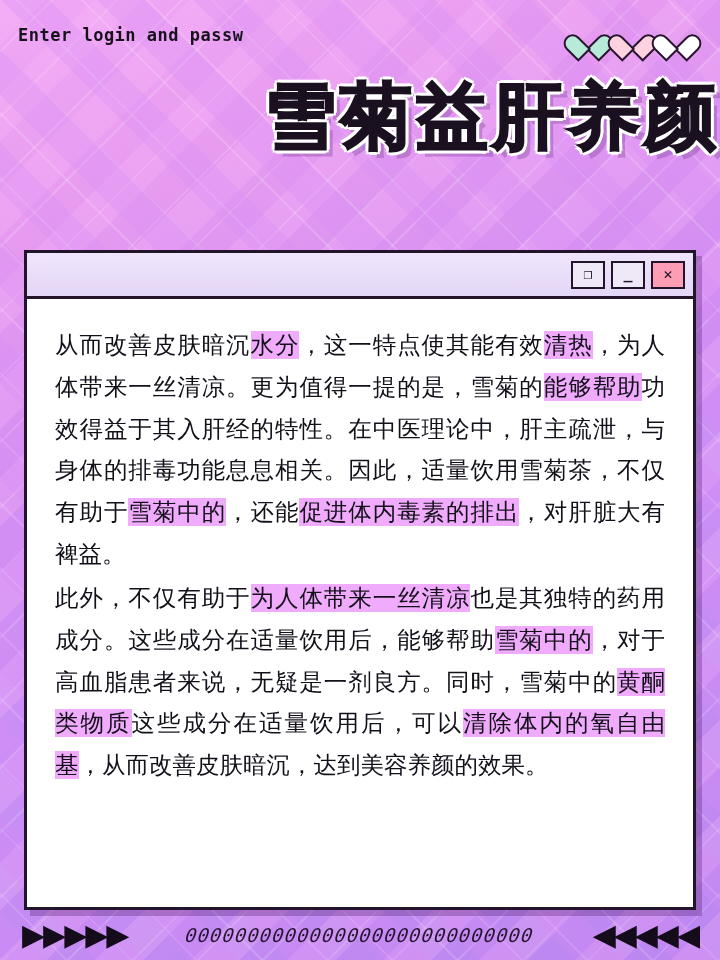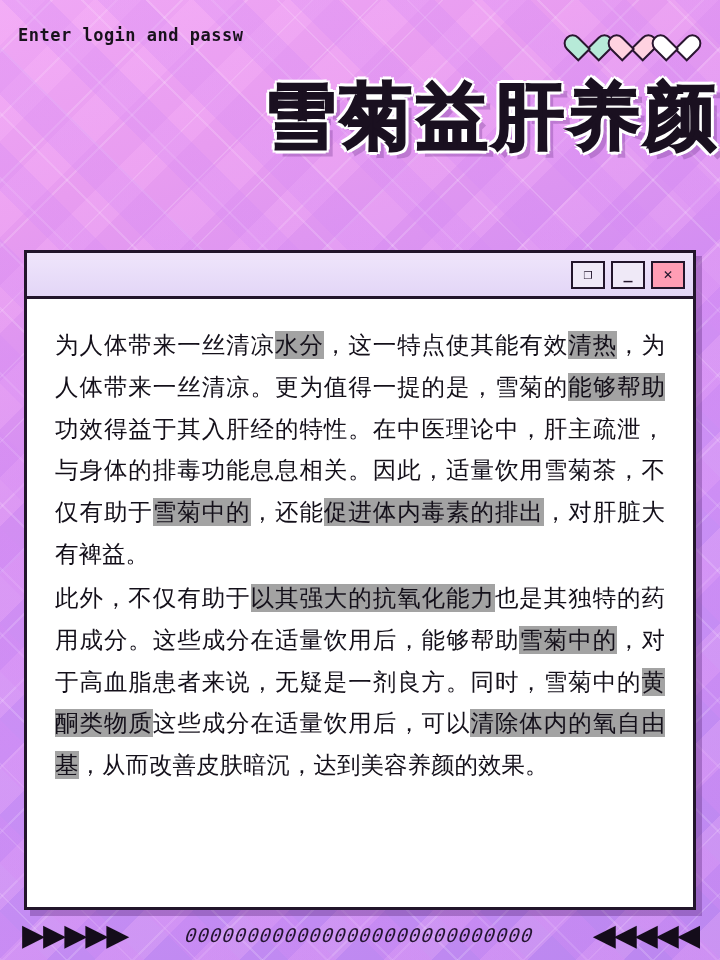--- a/index.html
+++ b/index.html
@@ -111,21 +111,21 @@
   }
   .para {
     font-family: "DejaVu Sans", sans-serif;
     font-size: 23.5px;
     line-height: 1.78;
     color: #14101a;
     text-align: justify;
     margin: 0;
   }
   .para + .para { margin-top: 2px; }
-  .hl { background: #a3a3a3; }
+  .hl { background: #f0abfc; }
 
   
   .bottombar {
     position: absolute; left: 0; right: 0; bottom: 0; height: 50px;
     display: flex; align-items: center; justify-content: space-between;
     padding: 0 22px;
   }
   .arrows {
     display: flex; align-items: center; gap: 2px;
     font-size: 30px; line-height: 1; color: #140c1a;
@@ -167,22 +167,22 @@
       <span class="tb-glyph">❐</span>
     </div>
     <div class="tb-btn">
       <span class="tb-glyph">_</span>
     </div>
     <div class="tb-btn close">
       <span class="tb-glyph">✕</span>
     </div>
   </div>
   <div class="content">
-    <p class="para" id="p0"><span>为人体带来一丝清凉</span><span class="hl">水分</span><span>，这一特点使其能有效</span><span class="hl">清热</span><span>，为人体带来一丝清凉。更为值得一提的是，雪菊的</span><span class="hl">能够帮助</span><span>功效得益于其入肝经的特性。在中医理论中，肝主疏泄，与身体的排毒功能息息相关。因此，适量饮用雪菊茶，不仅有助于</span><span class="hl">雪菊中的</span><span>，还能</span><span class="hl">促进体内毒素的排出</span><span>，对肝脏大有裨益。</span></p>
-    <p class="para" id="p1"><span>此外，不仅有助于</span><span class="hl">以其强大的抗氧化能力</span><span>也是其独特的药用成分。这些成分在适量饮用后，能够帮助</span><span class="hl">雪菊中的</span><span>，对于高血脂患者来说，无疑是一剂良方。同时，雪菊中的</span><span class="hl">黄酮类物质</span><span>这些成分在适量饮用后，可以</span><span class="hl">清除体内的氧自由基</span><span>，从而改善皮肤暗沉，达到美容养颜的效果。</span></p>
+    <p class="para" id="p0"><span>从而改善皮肤暗沉</span><span class="hl">水分</span><span>，这一特点使其能有效</span><span class="hl">清热</span><span>，为人体带来一丝清凉。更为值得一提的是，雪菊的</span><span class="hl">能够帮助</span><span>功效得益于其入肝经的特性。在中医理论中，肝主疏泄，与身体的排毒功能息息相关。因此，适量饮用雪菊茶，不仅有助于</span><span class="hl">雪菊中的</span><span>，还能</span><span class="hl">促进体内毒素的排出</span><span>，对肝脏大有裨益。</span></p>
+    <p class="para" id="p1"><span>此外，不仅有助于</span><span class="hl">为人体带来一丝清凉</span><span>也是其独特的药用成分。这些成分在适量饮用后，能够帮助</span><span class="hl">雪菊中的</span><span>，对于高血脂患者来说，无疑是一剂良方。同时，雪菊中的</span><span class="hl">黄酮类物质</span><span>这些成分在适量饮用后，可以</span><span class="hl">清除体内的氧自由基</span><span>，从而改善皮肤暗沉，达到美容养颜的效果。</span></p>
   </div>
 </div>
 
 <div class="bottombar">
   <div class="arrows">▶▶▶▶▶</div>
   <div class="dots">0000000000000000000000000000</div>
   <div class="arrows">◀◀◀◀◀</div>
 </div>
 
 </body></html>

